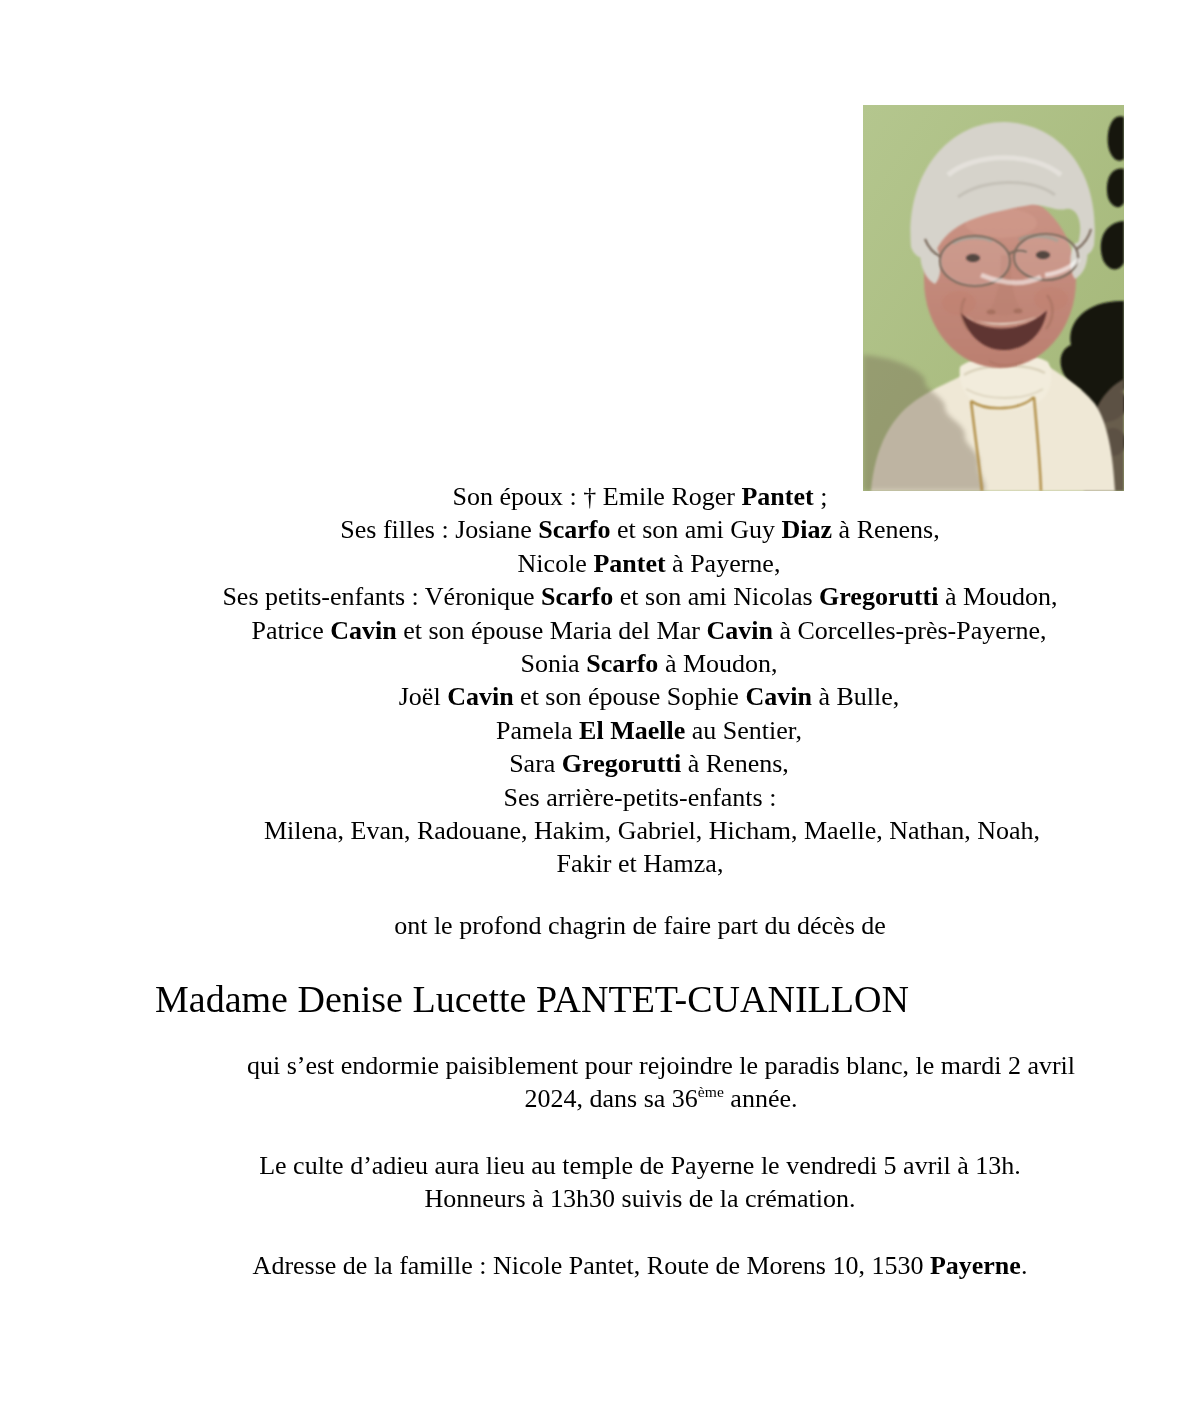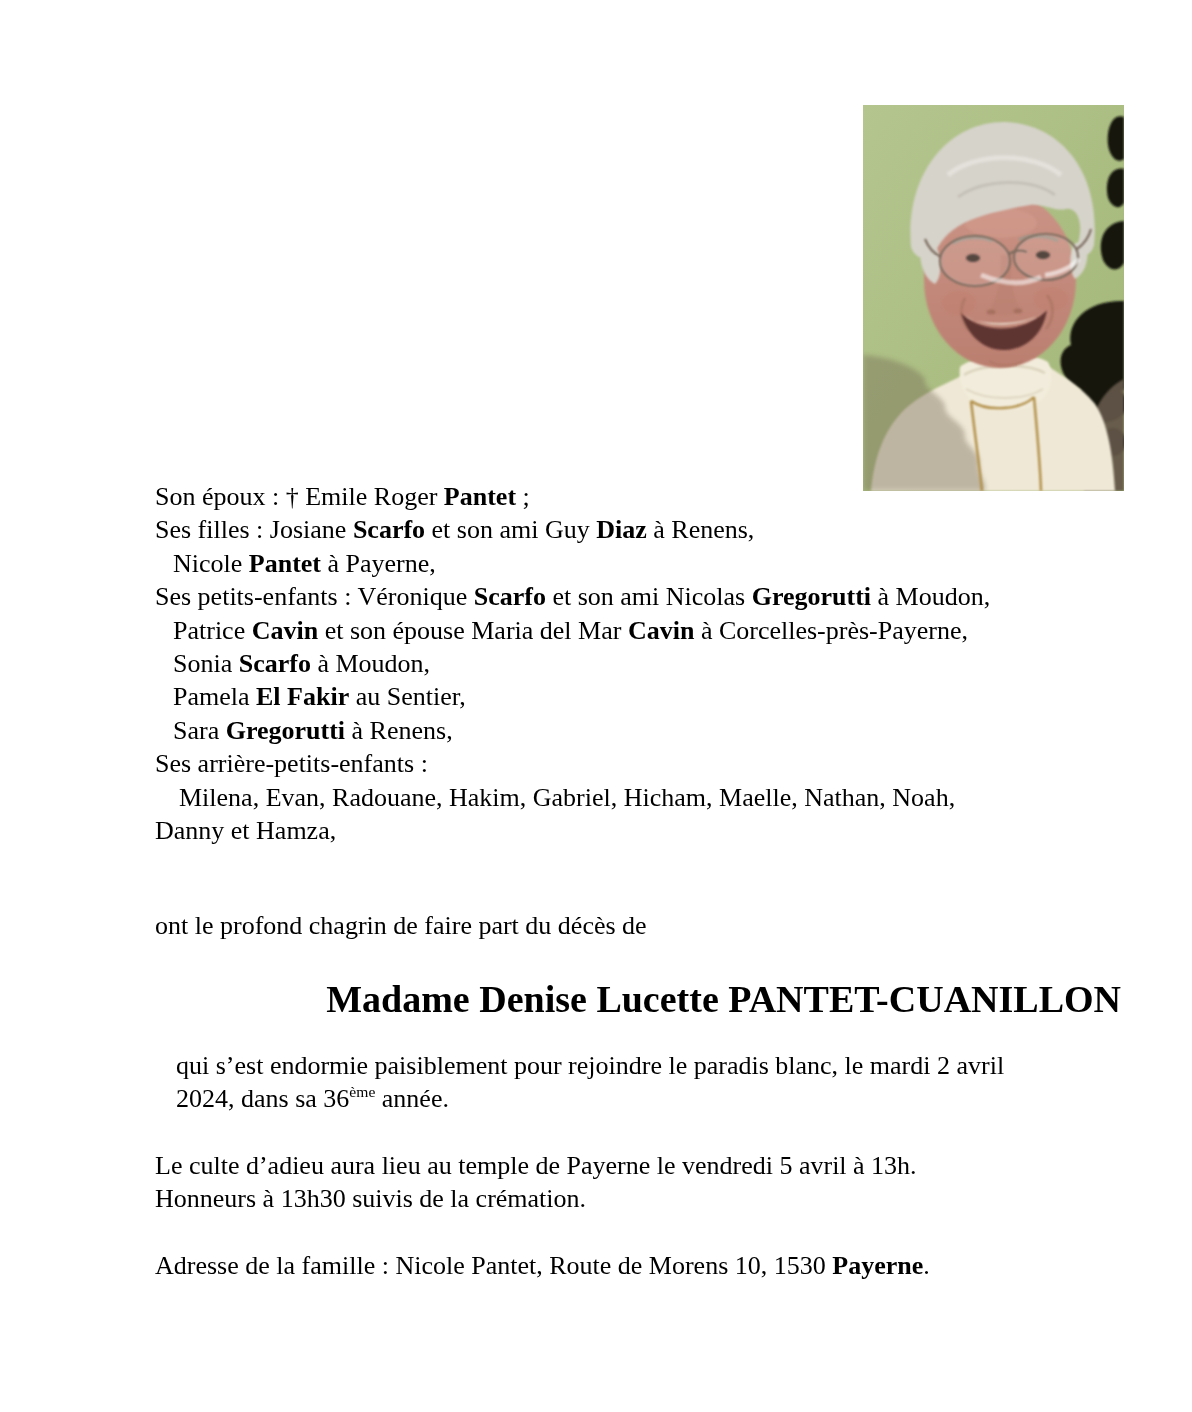--- a/index.html
+++ b/index.html
@@ -10,32 +10,33 @@
     background:#ffffff;
     font-family:"Liberation Serif","DejaVu Serif",serif;
     color:#000000;
     overflow:hidden;
   }
   .textblock {
     position:absolute;
     left:155px; width:970px;
     font-size:26px;
     line-height:33.4px;
+    text-align:center;
   }
   .line { white-space:nowrap; }
   .i1 { padding-left:18px; }
   .i2 { padding-left:24px;font-family:Liberation Serif, serif; }
   .b  { font-weight:bold; }
   .title-block {
     position:absolute;
     left:155px; width:966px;
-    text-align:right;
+    text-align:left;
     font-size:38px;
     line-height:46px;
-    font-weight:bold;
+    font-weight:normal;
     white-space:nowrap;
   }
   sup { font-size:0.60em; vertical-align:super; line-height:0; }
   .photo {
     position:absolute;
     left:863px; top:105px;
     width:261px; height:386px;
   }
   .photo svg { display:block; width:100%; height:100%; }
 </style>
@@ -143,25 +144,26 @@
     </svg>
   </div>
 
   <div class="textblock" style="top:480px;">
       <div class="line"><span>Son époux : † Emile Roger </span><span class="b">Pantet</span><span> ;</span></div>
       <div class="line"><span>Ses filles : Josiane </span><span class="b">Scarfo</span><span> et son ami Guy </span><span class="b">Diaz</span><span> à Renens,</span></div>
       <div class="line i1"><span>Nicole </span><span class="b">Pantet</span><span> à Payerne,</span></div>
       <div class="line"><span>Ses petits-enfants : Véronique </span><span class="b">Scarfo</span><span> et son ami Nicolas </span><span class="b">Gregorutti</span><span> à Moudon,</span></div>
       <div class="line i1"><span>Patrice </span><span class="b">Cavin</span><span> et son épouse Maria del Mar </span><span class="b">Cavin</span><span> à Corcelles-près-Payerne,</span></div>
       <div class="line i1"><span>Sonia </span><span class="b">Scarfo</span><span> à Moudon,</span></div>
-      <div class="line i1"><span>Pamela </span><span class="b">El Fakir</span><span> au Sentier,</span></div>
+      <div class="line i1"><span>Joël </span><span class="b">Cavin</span><span> et son épouse Sophie </span><span class="b">Cavin</span><span> à Bulle,</span></div>
+      <div class="line i1"><span>Pamela </span><span class="b">El Maelle</span><span> au Sentier,</span></div>
       <div class="line i1"><span>Sara </span><span class="b">Gregorutti</span><span> à Renens,</span></div>
       <div class="line"><span>Ses arrière-petits-enfants :</span></div>
       <div class="line i2"><span>Milena, Evan, Radouane, Hakim, Gabriel, Hicham, Maelle, Nathan, Noah,</span></div>
-      <div class="line"><span>Danny et Hamza,</span></div>
+      <div class="line"><span>Fakir et Hamza,</span></div>
     </div>
 
   <div class="textblock" style="top:909px;">
       <div class="line"><span>ont le profond chagrin de faire part du décès de</span></div>
     </div>
 
   <div class="title-block" style="top:976px;">Madame Denise Lucette PANTET-CUANILLON</div>
 
   <div class="textblock" style="top:1049px;margin-left:21px;">
       <div class="line"><span>qui s’est endormie paisiblement pour rejoindre le paradis blanc, le mardi 2 avril</span></div>

